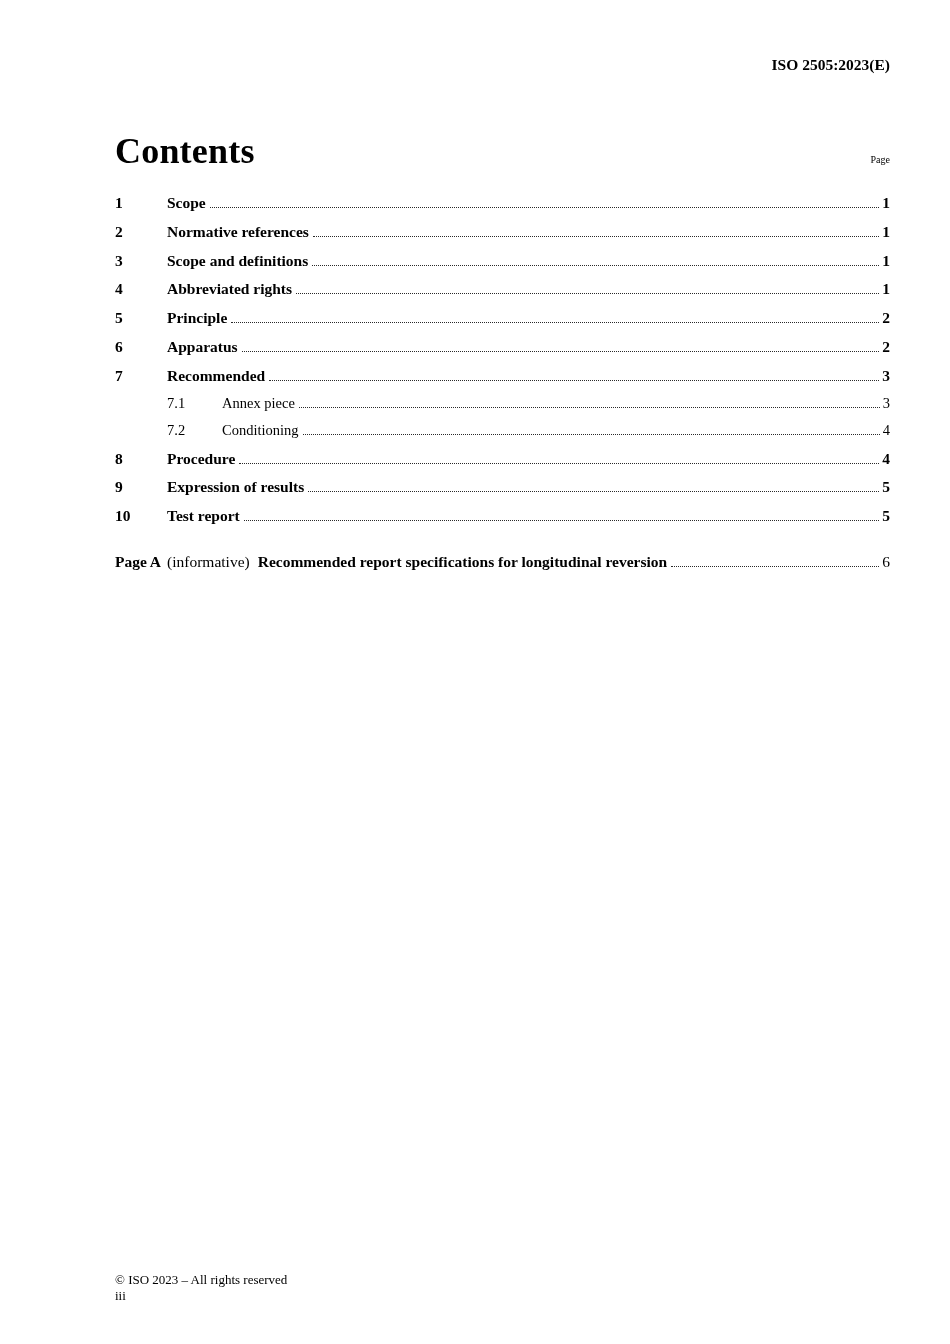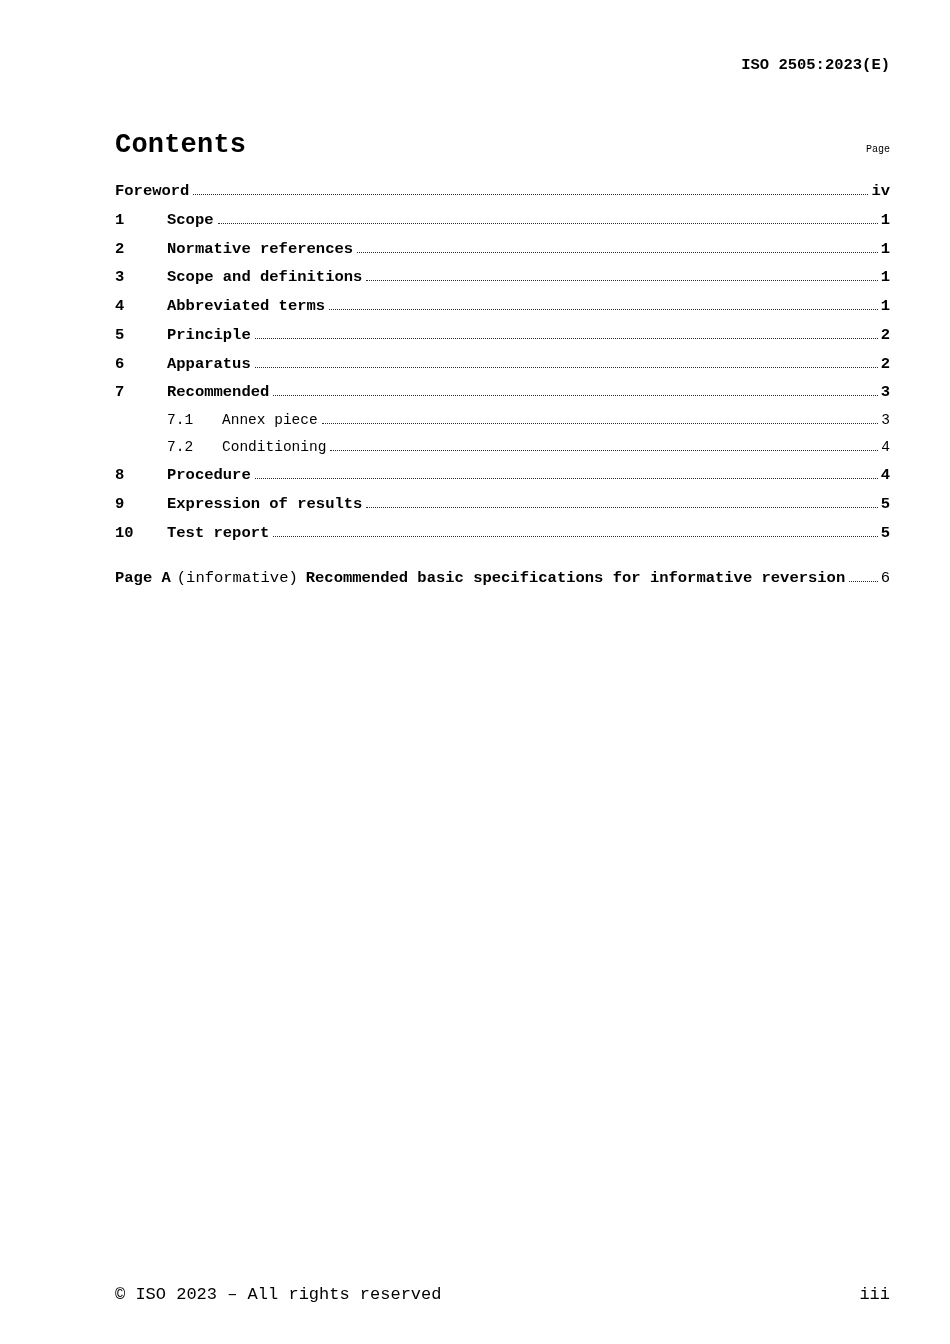--- a/index.html
+++ b/index.html
@@ -9,35 +9,34 @@
     color: #000000;
   }
   .page {
     position: relative;
     width: 950px;
     height: 1344px;
     background: #ffffff;
     margin: 0 auto;
     padding: 56px 60px 0 115px;
     overflow: hidden;
-    font-family: Liberation Mono, monospace;
   }
   .doc-header {
     text-align: right;
     font-weight: bold;
     font-size: 15.5px;
   }
   .title-row {
     margin-top: 56px;
     display: flex;
     align-items: baseline;
     justify-content: space-between;
   }
   .contents-title {
-    font-size: 27px;
+    font-size: 36px;
     font-weight: bold;
     letter-spacing: 0.2px;
   }
   .page-label {
     font-size: 10px;
     font-weight: normal;
   }
   .toc {
     margin-top: 22px;
   }
@@ -81,62 +80,58 @@
   .pg { white-space: nowrap; }
   .toc-row.sub .pg, .toc-row.annex .pg { font-weight: normal; }
   .doc-footer {
     position: absolute;
     left: 115px;
     right: 60px;
     bottom: 40px;
     display: flex;
     justify-content: space-between;
     align-items: baseline;
-    font-size: 17px;
+    font-size: 13px;
+    flex-direction: column;
   }
 </style>
 </head>
 <body>
 
 <div class="page">
 
   <div class="doc-header">ISO 2505:2023(E)</div>
 
   <div class="title-row">
     <div class="contents-title">Contents</div>
     <div class="page-label">Page</div>
   </div>
 
   <div class="toc" id="toc-list">
-      <div class="toc-row main">
-        <span class="label">Foreword</span>
-        <span class="leader"></span>
-        <span class="pg">iv</span>
-      </div>
       <div class="toc-row main">
         <span class="num">1</span>
         <span class="label">Scope</span>
         <span class="leader"></span>
         <span class="pg">1</span>
       </div>
       <div class="toc-row main">
         <span class="num">2</span>
         <span class="label">Normative references</span>
         <span class="leader"></span>
         <span class="pg">1</span>
       </div>
       <div class="toc-row main">
         <span class="num">3</span>
         <span class="label">Scope and definitions</span>
         <span class="leader"></span>
         <span class="pg">1</span>
       </div>
       <div class="toc-row main">
         <span class="num">4</span>
-        <span class="label">Abbreviated terms</span>
+        <span class="label">Abbreviated rights</span>
         <span class="leader"></span>
         <span class="pg">1</span>
       </div>
       <div class="toc-row main">
         <span class="num">5</span>
         <span class="label">Principle</span>
         <span class="leader"></span>
         <span class="pg">2</span>
       </div>
       <div class="toc-row main">
@@ -177,21 +172,21 @@
       </div>
       <div class="toc-row main">
         <span class="num">10</span>
         <span class="label">Test report</span>
         <span class="leader"></span>
         <span class="pg">5</span>
       </div>
       <div class="toc-row annex">
         <span class="prefix">Page A</span>
         <span class="qualifier">(informative)</span>
-        <span class="label">Recommended basic specifications for informative reversion</span>
+        <span class="label">Recommended report specifications for longitudinal reversion</span>
         <span class="leader"></span>
         <span class="pg">6</span>
       </div>
     </div>
 
   <div class="doc-footer">
     <span>© ISO 2023 – All rights reserved</span>
     <span>iii</span>
   </div>
 

